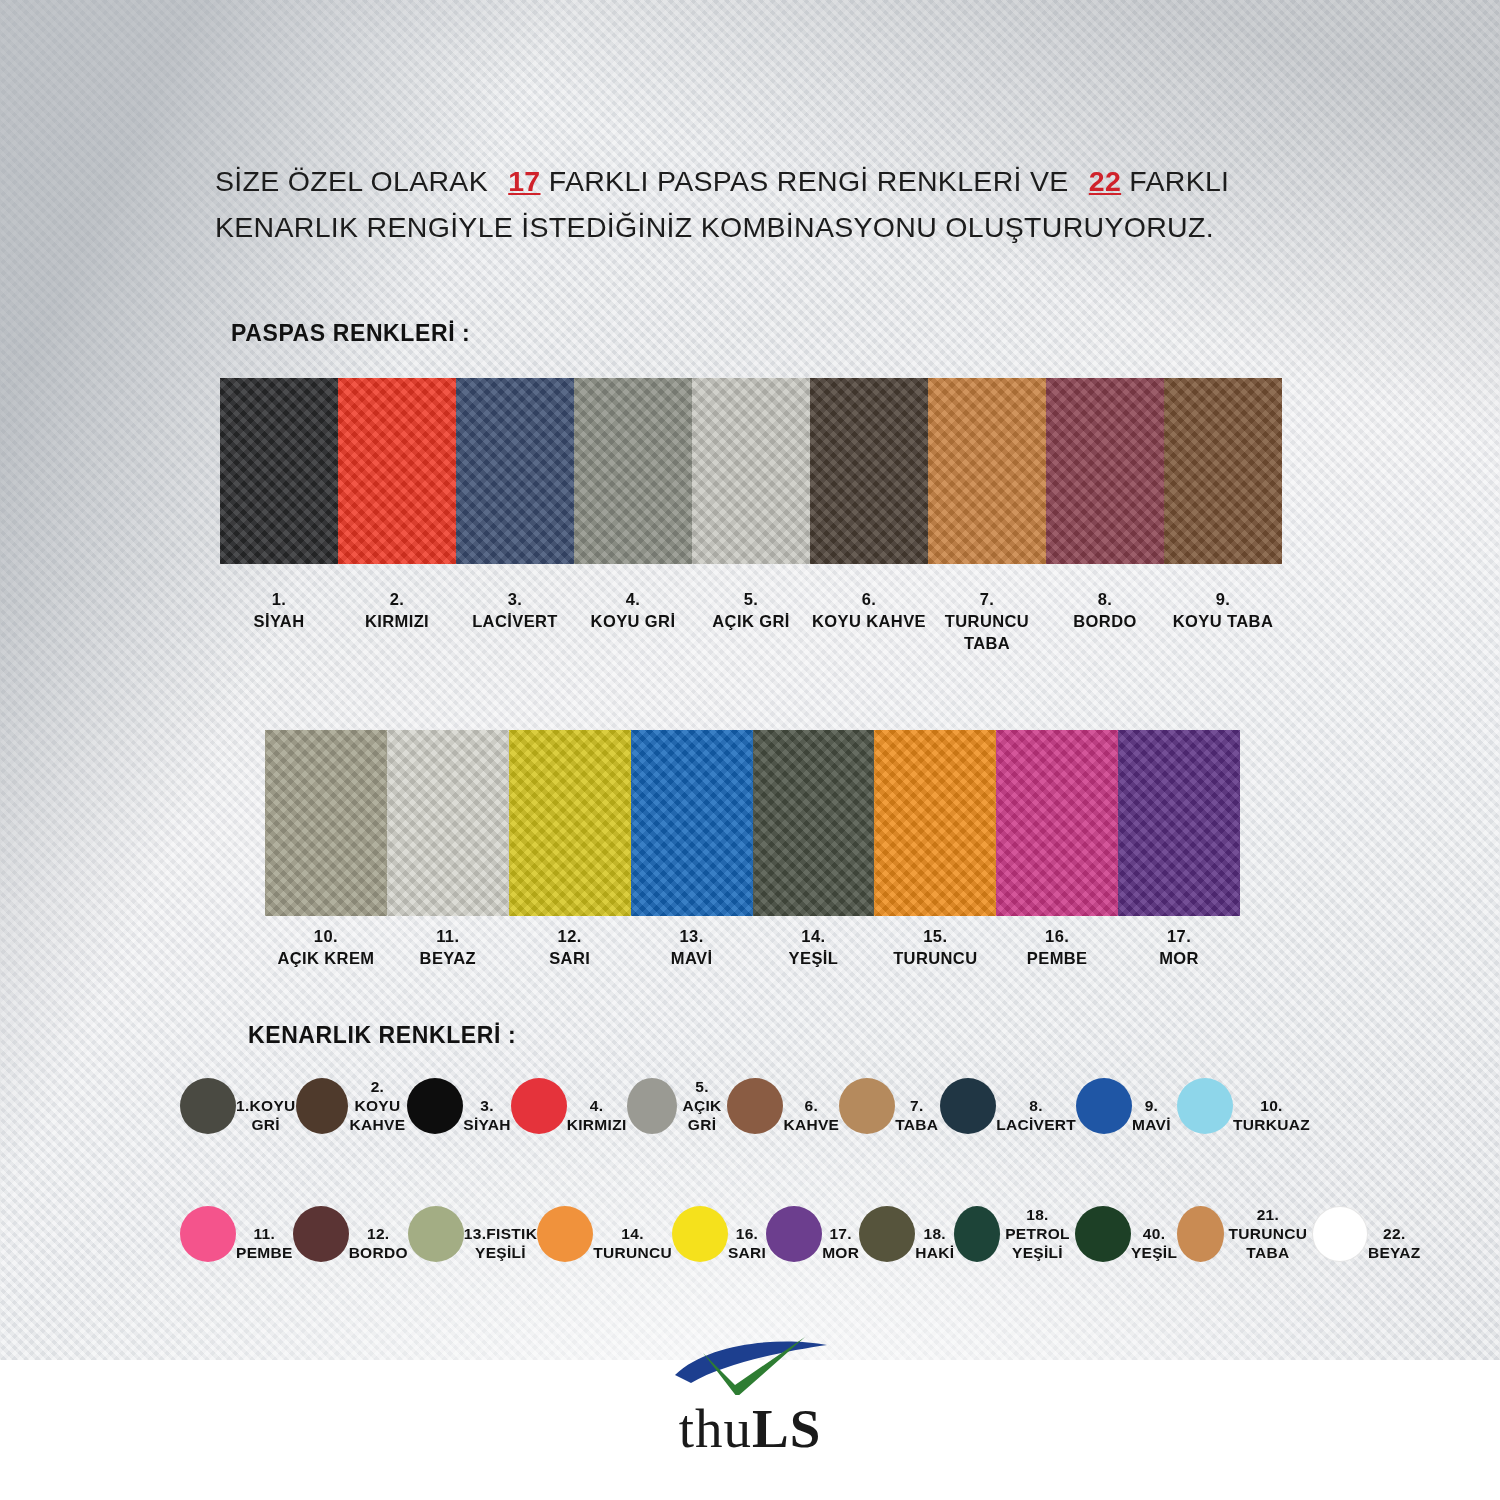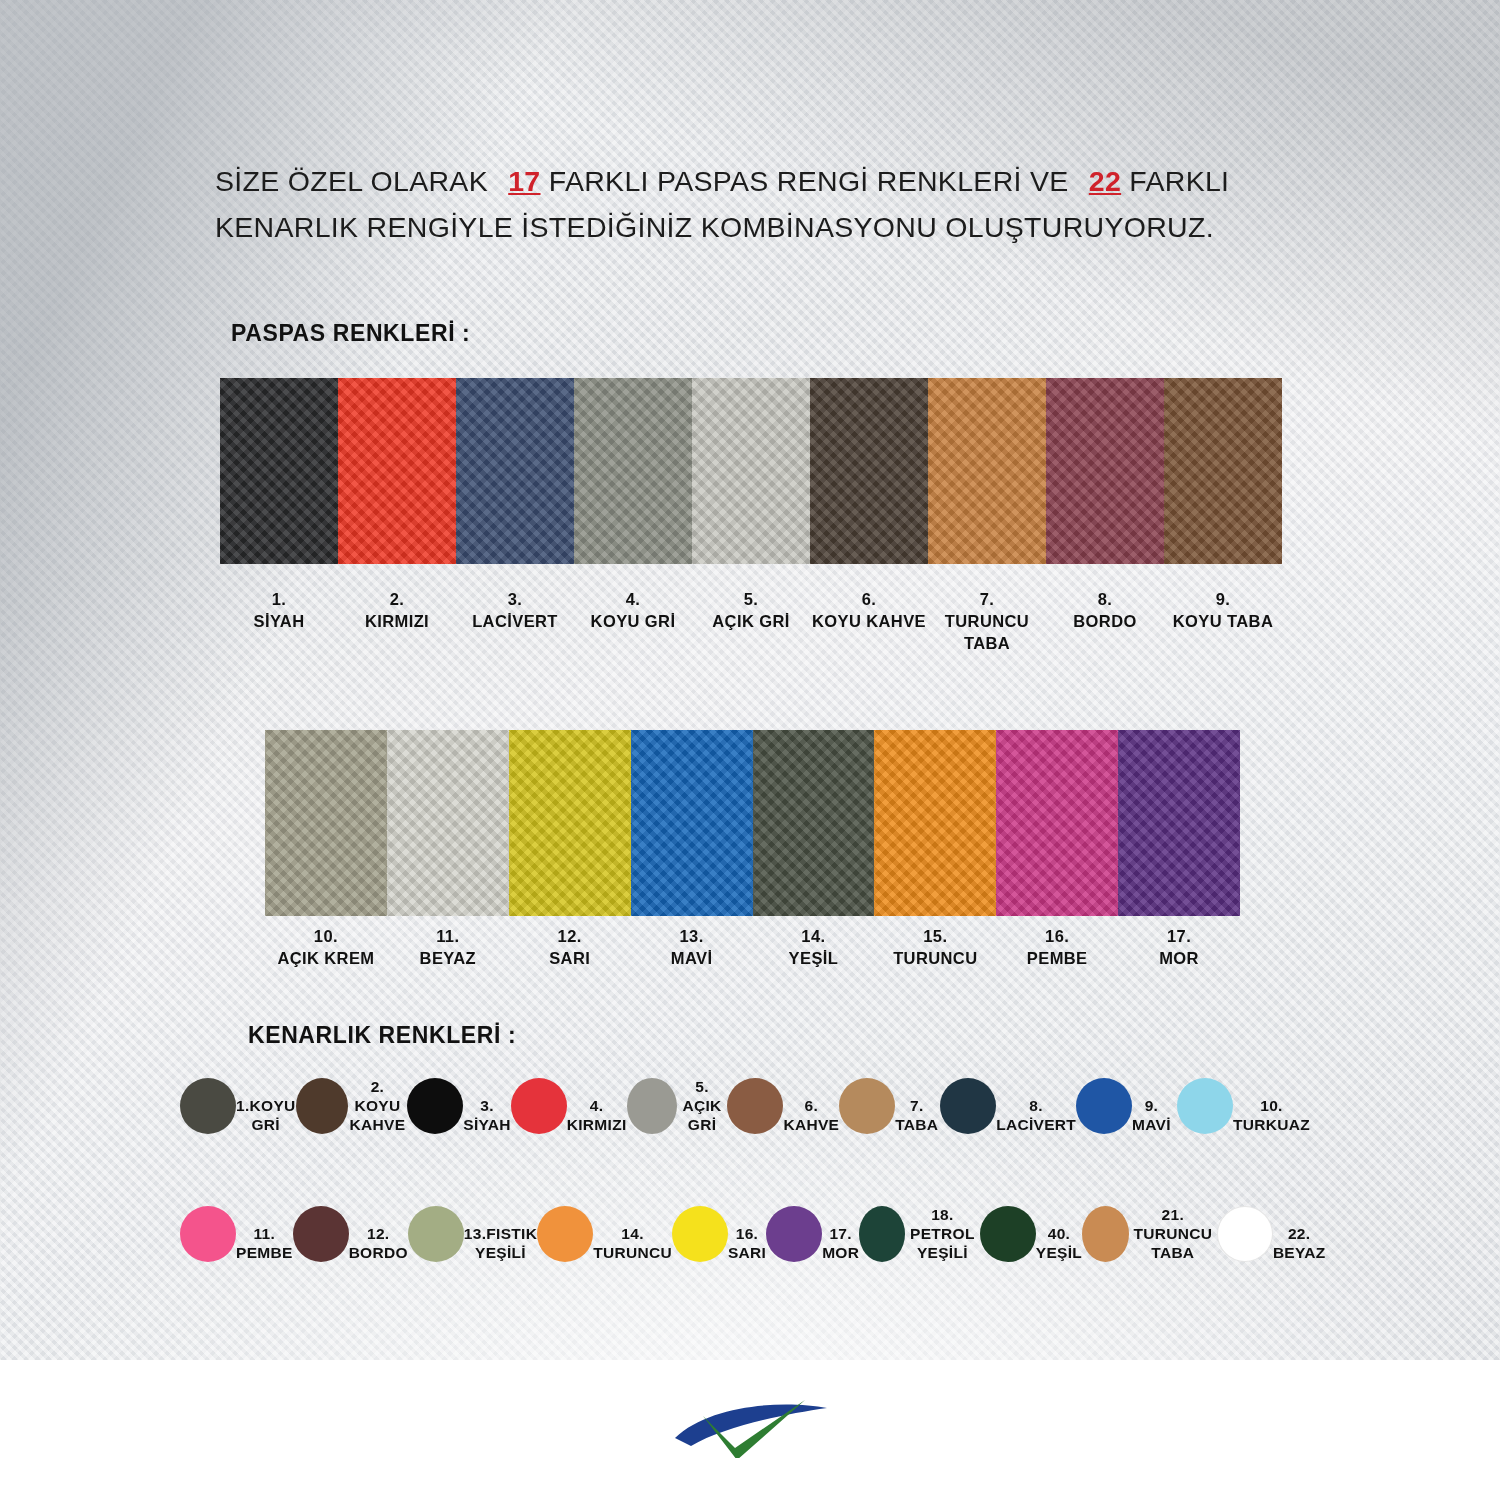--- a/index.html
+++ b/index.html
@@ -302,20 +302,27 @@
         </div>
       </div>
       <div class="dot-cell">
         <div class="dot" style="background: rgb(108, 62, 142);"></div>
         <div class="dot-lab">
           <div>17.</div>
           <div>MOR</div>
         </div>
       </div>
       <div class="dot-cell">
+        <div class="dot" style="background: rgb(86, 84, 60);"></div>
+        <div class="dot-lab">
+          <div>18.</div>
+          <div>HAKİ</div>
+        </div>
+      </div>
+      <div class="dot-cell">
         <div class="dot" style="background: rgb(29, 68, 56);"></div>
         <div class="dot-lab">
           <div>18. PETROL</div>
           <div>YEŞİLİ</div>
         </div>
       </div>
       <div class="dot-cell">
         <div class="dot" style="background: rgb(29, 64, 38);"></div>
         <div class="dot-lab">
           <div>40.</div>
@@ -336,15 +343,16 @@
           <div>BEYAZ</div>
         </div>
       </div>
     </div>
 
   <div id="logo">
     <svg id="logo-mark" width="170" height="60" viewBox="0 0 170 60">
       <path id="swoosh" d="M10 40 C45 6, 120 2, 162 10 C120 16, 60 28, 26 48 Z" fill="#1d3f8f"></path>
       <path id="check" d="M38 18 L70 50 L140 2 L72 62 Z" fill="#2e7d32"></path>
     </svg>
+    <div id="logo-text"><span>thu</span><span class="bold">LS</span></div>
   </div>
 
 </div>
 
 </body></html>

